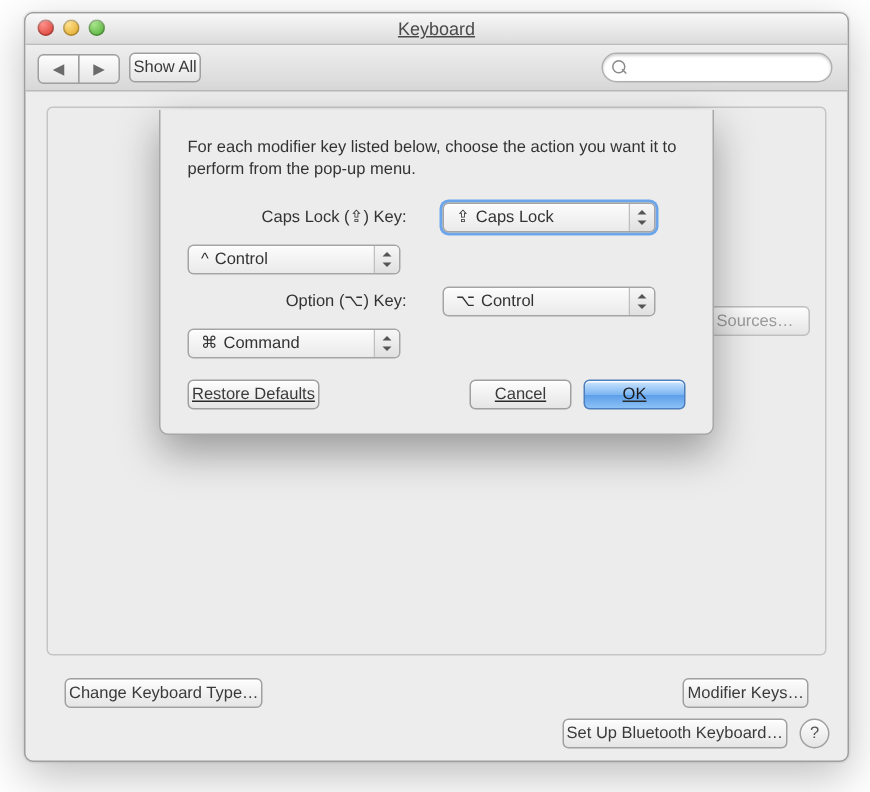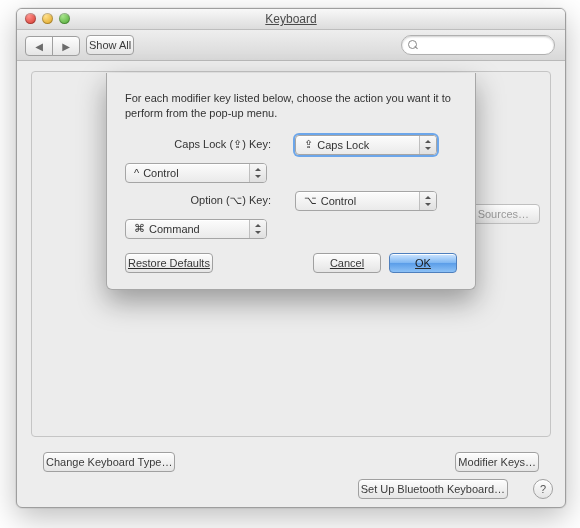--- a/index.html
+++ b/index.html
@@ -121,21 +121,21 @@
     height: 18px;
     padding: 0 10px;
   }
   .bottombar {
     position: absolute; left: 0; right: 0; bottom: 35px; padding: 0 26px;
     display: flex; justify-content: space-between;
   }
   .bottombar2 {
     position: absolute; left:0; right: 0; bottom: 8px;
     display:flex; justify-content:flex-end; align-items:center;
-    padding: 0 12px; gap: 25px;
+    padding: 0 12px; gap: 8px;
   }
   .help {
     width: 18px; height: 18px; border-radius: 50%;
     border: 1px solid #a0a0a0;
     background: linear-gradient(#fdfdfd, #e5e5e5);
     display:flex; align-items:center; justify-content:center;
     font-size: 11px; color:#555;
     box-shadow: inset 0 1px 0 rgba(255,255,255,.9);
   }
   

